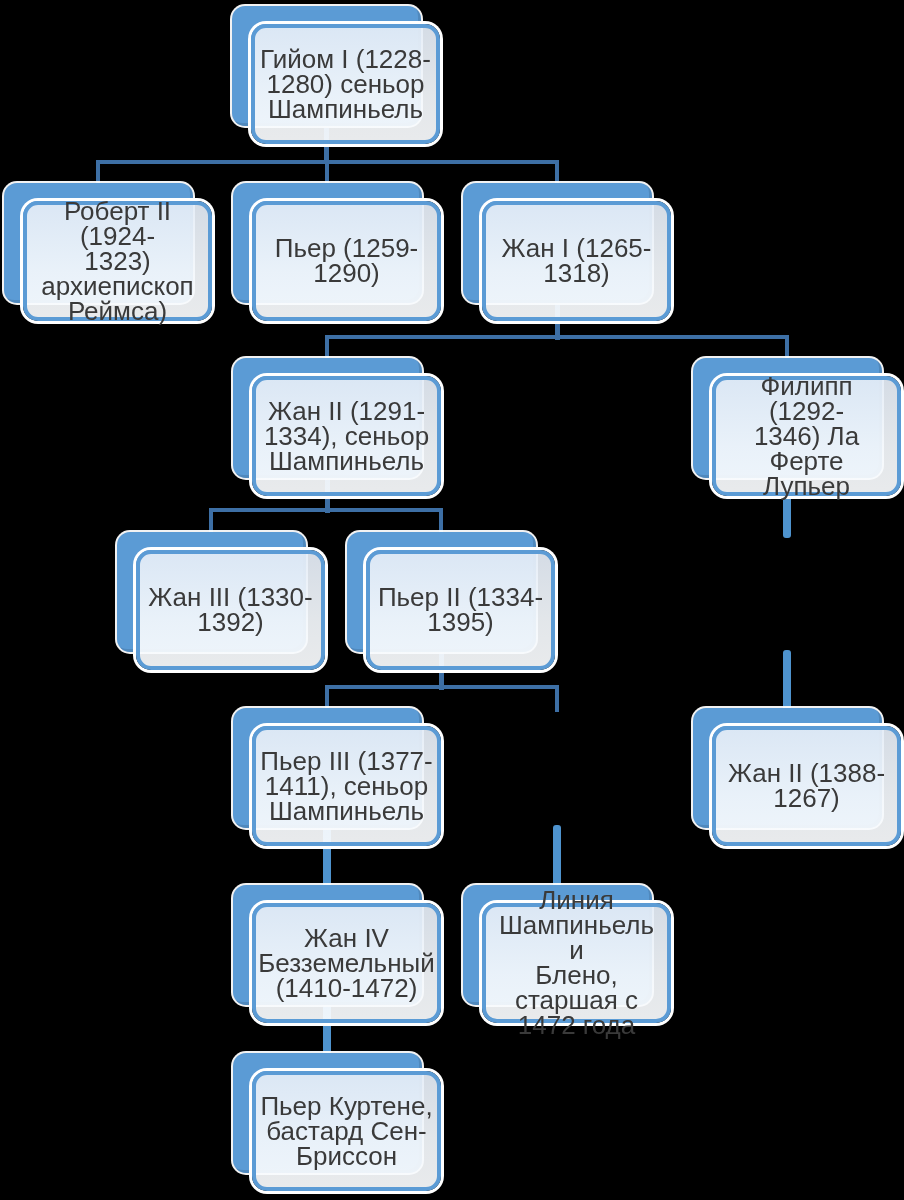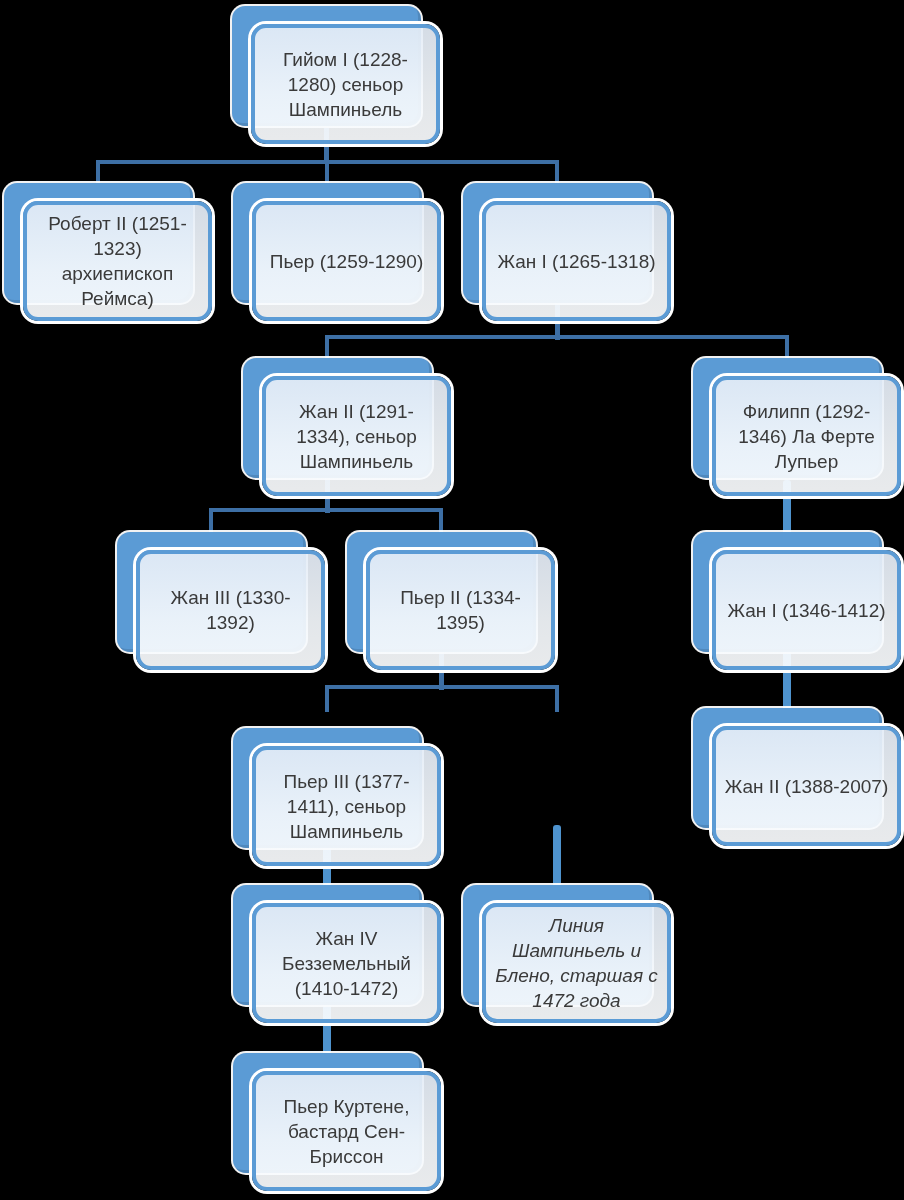--- a/index.html
+++ b/index.html
@@ -15,21 +15,21 @@
     box-shadow:0 0 0 2px rgba(255,255,255,0.95), inset -3px -3px 0 0 rgba(59,104,146,0.35);
   }
   .front{
     position:absolute;left:19px;top:18px;width:189px;height:120px;box-sizing:border-box;
     border:4px solid #5B9BD5;border-radius:15px;
     background:linear-gradient(180deg, rgba(229,237,247,0.93) 0%, rgba(244,248,252,0.93) 60%, rgba(250,252,254,0.93) 100%);
     box-shadow:0 0 0 3px #ffffff;
     display:flex;align-items:center;justify-content:center;text-align:center;
   }
   .label{
-    font-size:19px;line-height:25px;color:#3a3a3a;white-space:pre-line;
+    font-size:26px;line-height:25px;color:#3a3a3a;white-space:pre-line;
     padding:0 4px;letter-spacing:0;
   }
   
   .seg{position:absolute;z-index:1;background:#3d6fa5;}
   .seg.thick{background:#4E93CE;border-radius:3px;}
 </style>
 </head>
 <body>
 
 <div id="stage">
@@ -67,42 +67,42 @@
     <div class="front">
       <span class="label">Гийом I (1228-
 1280) сеньор
 Шампиньель</span>
     </div>
   </div>
 
   <div class="node" style="left:4px;top:183px;">
     <div class="back"></div>
     <div class="front">
-      <span class="label">Роберт II (1251-
+      <span class="label">Роберт II (1924-
 1323)
 архиепископ
 Реймса)</span>
     </div>
   </div>
 
   <div class="node" style="left:233px;top:183px;padding-left:33px;">
     <div class="back"></div>
     <div class="front">
       <span class="label">Пьер (1259-1290)</span>
     </div>
   </div>
 
   <div class="node" style="left:463px;top:183px;">
     <div class="back"></div>
     <div class="front">
       <span class="label">Жан I (1265-1318)</span>
     </div>
   </div>
 
-  <div class="node" style="left:243px;top:358px;">
+  <div class="node" style="left:233px;top:358px;">
     <div class="back"></div>
     <div class="front">
       <span class="label">Жан II (1291-
 1334), сеньор
 Шампиньель</span>
     </div>
   </div>
 
   <div class="node" style="left:693px;top:358px;">
     <div class="back"></div>
@@ -122,54 +122,48 @@
   </div>
 
   <div class="node" style="left:347px;top:532px;">
     <div class="back"></div>
     <div class="front">
       <span class="label">Пьер II (1334-
 1395)</span>
     </div>
   </div>
 
-  <div class="node" style="left:693px;top:532px;">
-    <div class="back"></div>
-    <div class="front">
-      <span class="label">Жан I (1346-1412)</span>
-    </div>
-  </div>
 
-  <div class="node" style="left:233px;top:708px;margin-top:20px;">
+  <div class="node" style="left:233px;top:708px;">
     <div class="back"></div>
     <div class="front">
       <span class="label">Пьер III (1377-
 1411), сеньор
 Шампиньель</span>
     </div>
   </div>
 
 
   <div class="node" style="left:693px;top:708px;">
     <div class="back"></div>
     <div class="front">
-      <span class="label">Жан II (1388-2007)</span>
+      <span class="label">Жан II (1388-1267)</span>
     </div>
   </div>
 
   <div class="node" style="left:233px;top:885px;">
     <div class="back"></div>
     <div class="front">
       <span class="label">Жан IV
 Безземельный
 (1410-1472)</span>
     </div>
   </div>
 
-  <div class="node" style="left:463px;top:885px;font-style:italic;">
+  <div class="node" style="left:463px;top:885px;">
     <div class="back"></div>
     <div class="front">
       <span class="label">Линия
 Шампиньель и
 Блено, старшая с
 1472 года</span>
     </div>
   </div>
 
   <div class="node" style="left:233px;top:1053px;text-decoration:underline;">

